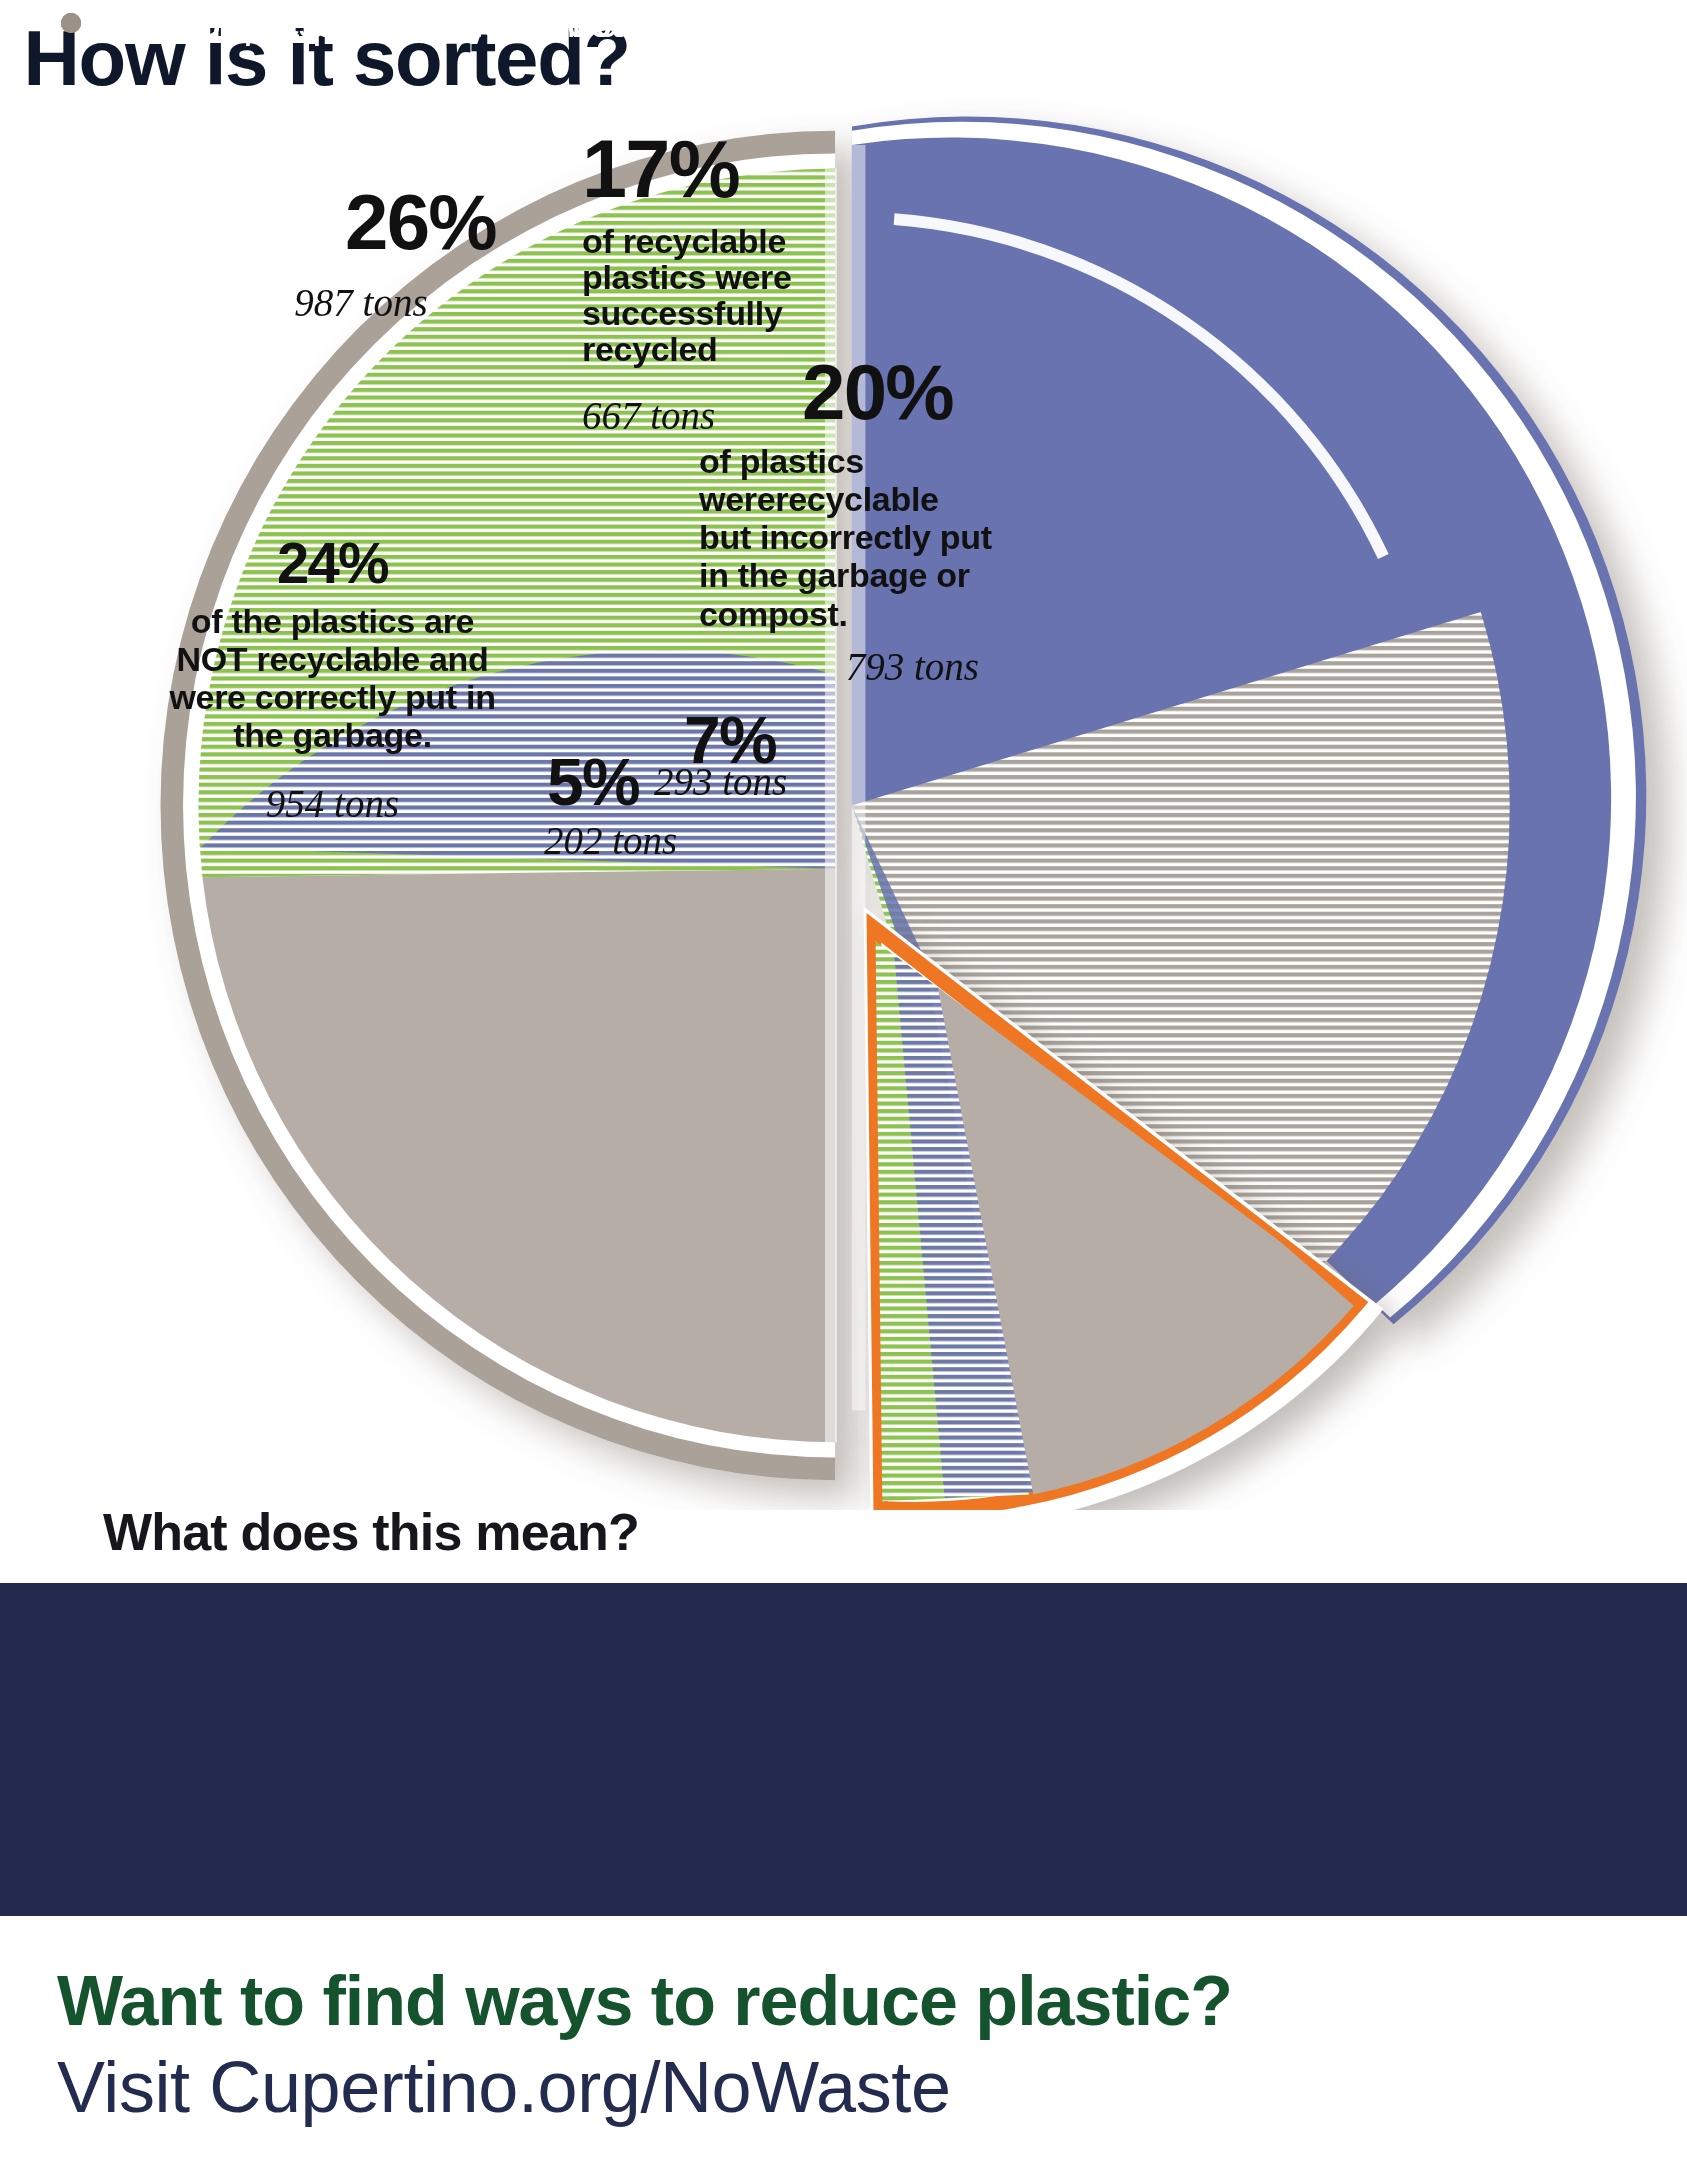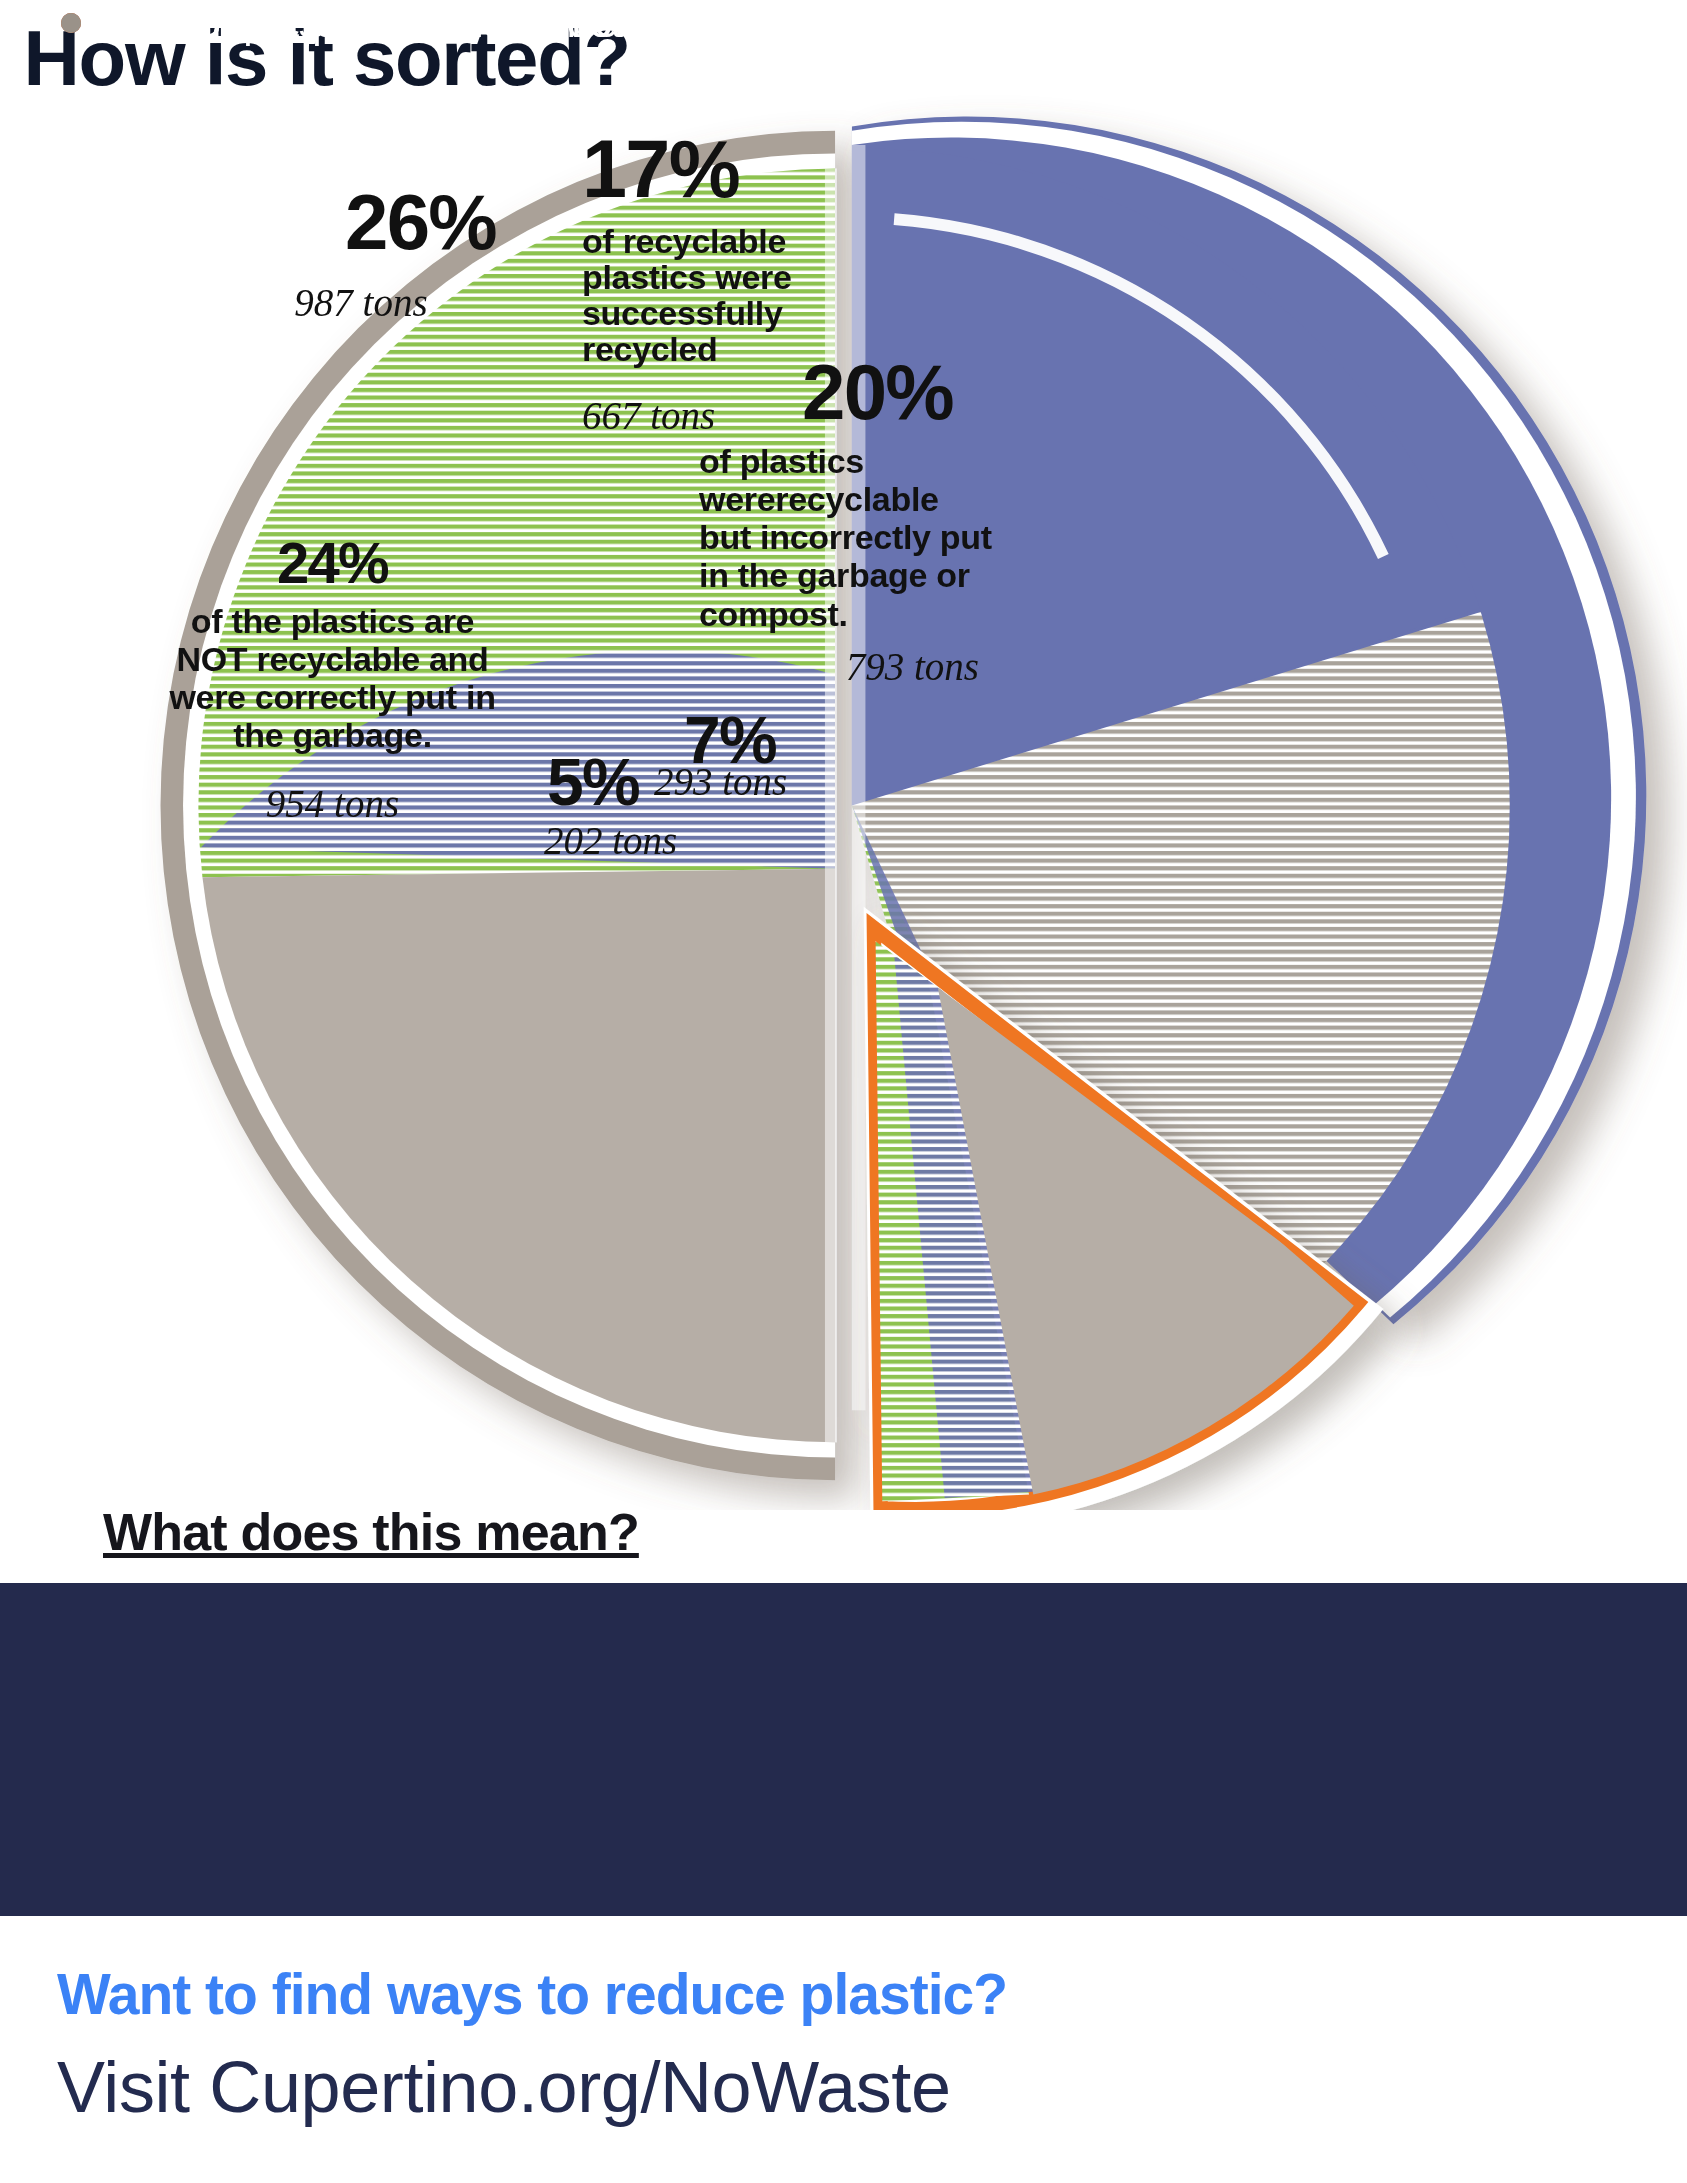--- a/index.html
+++ b/index.html
@@ -71,21 +71,20 @@
     position:absolute;left:751px;top:757px;width:228px;text-align:center;
     font-size:31px;line-height:1.16;color:#1a1a1a;font-weight:normal;
     font-family:"Liberation Sans","DejaVu Sans",sans-serif;
   }
 
   
   .subhead{
     position:absolute;left:103px;top:1502px;
     font-size:52px;font-weight:bold;color:#16161c;letter-spacing:-0.8px;
     font-family:"Liberation Sans","DejaVu Sans",sans-serif;
-    text-decoration:underline;
   }
 
   
   .panel{
     position:absolute;left:0;top:1583px;width:1687px;height:333px;
     background:#242a4d;
   }
   .bullet-row{
     position:absolute;left:61px;display:flex;align-items:center;
     width:1586px;
@@ -95,21 +94,21 @@
   .bullet-row:nth-of-type(3){top:1818px;}
   .dot{width:20px;height:20px;border-radius:50%;flex:0 0 auto;margin-right:22px;}
   .bullet-text{
     font-size:42px;color:#ffffff;line-height:1.1;letter-spacing:-0.3px;
     font-family:"Liberation Sans","DejaVu Sans",sans-serif;font-weight:normal;
   }
 
   
   .cta-head{
     position:absolute;left:57px;top:1961px;
-    font-size:57px;font-weight:bold;color:#3b82f6;letter-spacing:-1px;
+    font-size:70px;font-weight:bold;color:#14532d;letter-spacing:-1px;
     font-family:"Liberation Sans","DejaVu Sans",sans-serif;
   }
   .cta-sub{
     position:absolute;left:57px;top:2046px;
     font-size:72px;font-weight:normal;color:#232b4f;letter-spacing:-0.4px;
     font-family:"Liberation Sans","DejaVu Sans",sans-serif;
   }
 </style>
 </head>
 <body>

